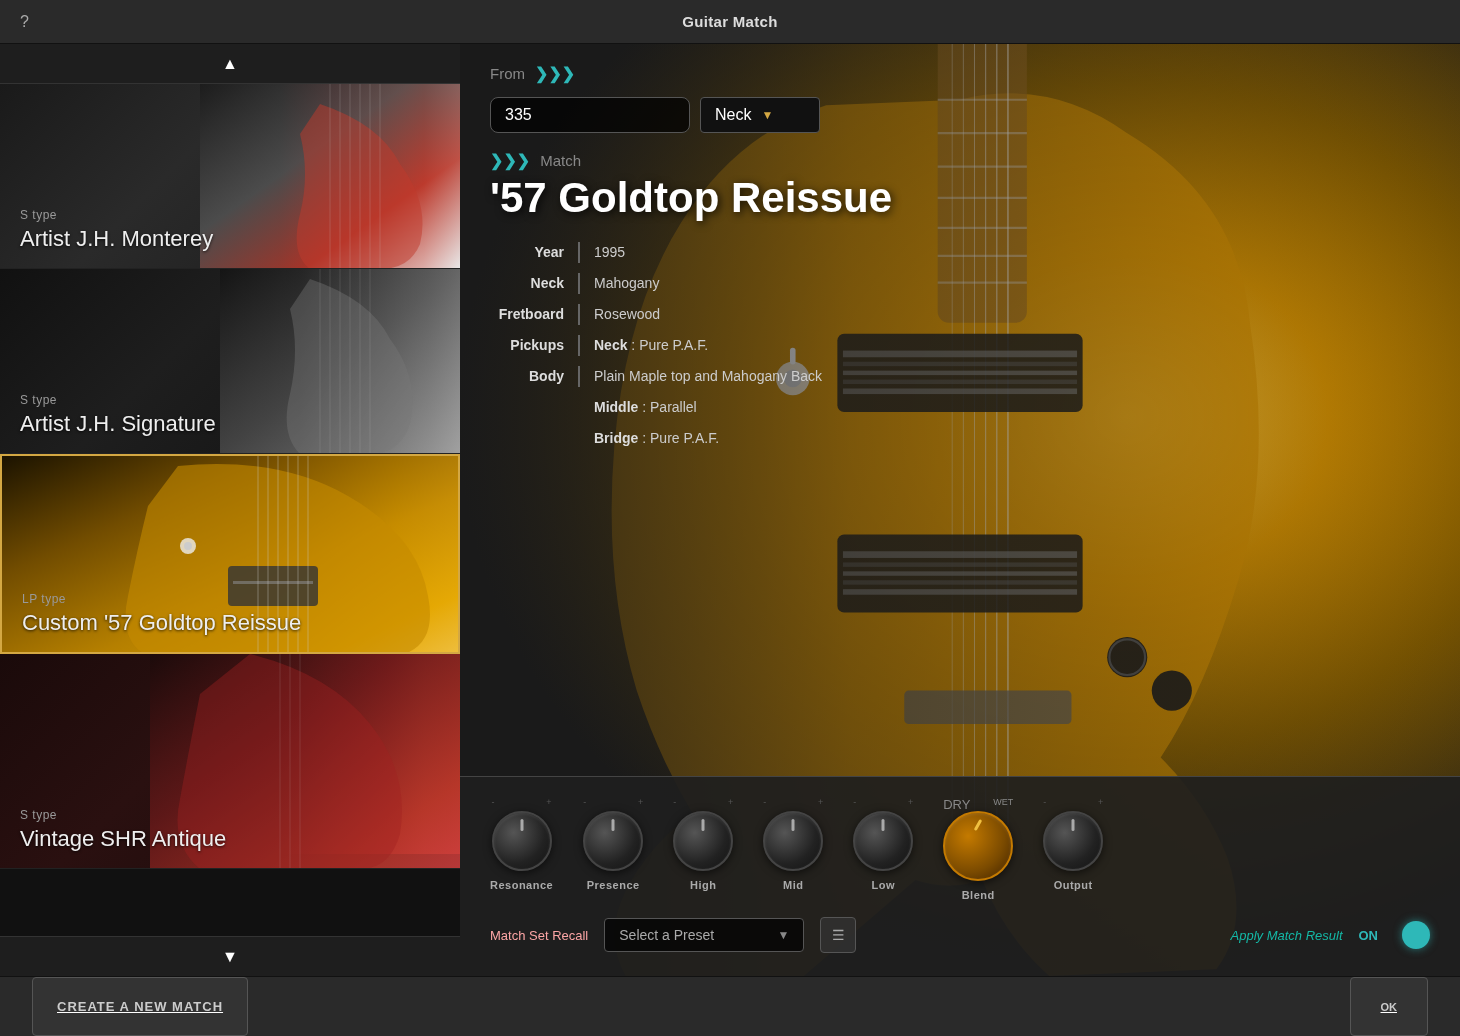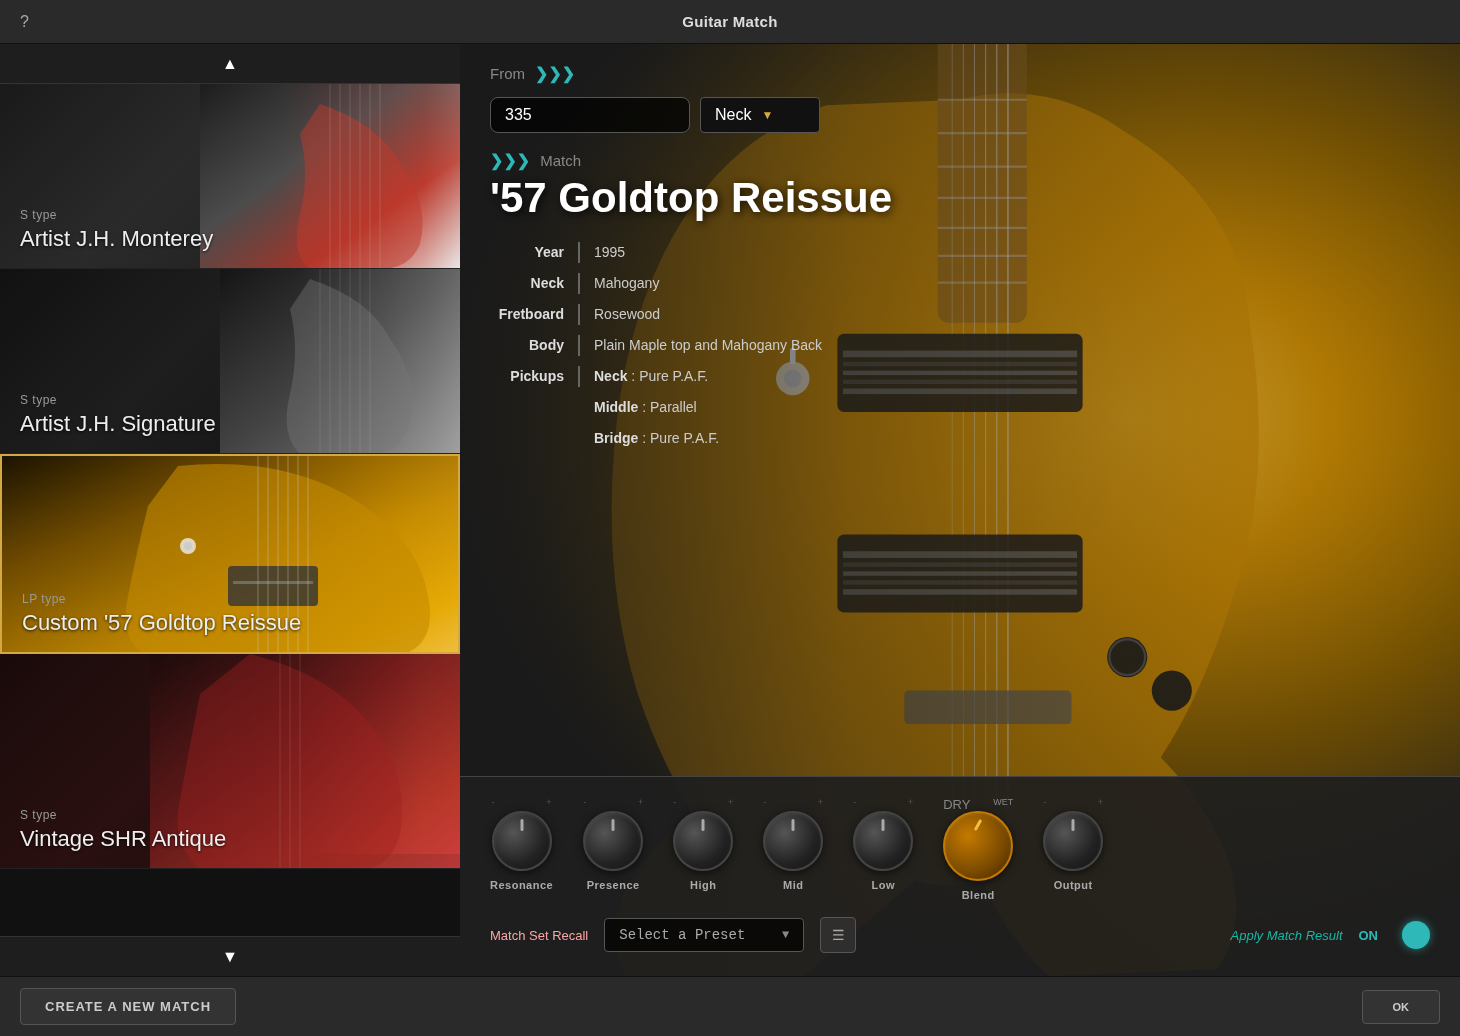--- a/index.html
+++ b/index.html
@@ -393,21 +393,20 @@
       border: 1px solid #555;
       border-radius: 4px;
       padding: 8px 14px;
       color: #aaa;
       font-size: 14px;
       display: flex;
       align-items: center;
       gap: 28px;
       cursor: pointer;
       min-width: 200px;
-      font-family: Liberation Mono, monospace;
     }
 
     .preset-dropdown .dropdown-arrow {
       color: #888;
       font-size: 12px;
     }
 
     .preset-menu-btn {
       width: 36px;
       height: 36px;
@@ -445,24 +444,24 @@
       cursor: pointer;
       box-shadow: 0 0 8px rgba(46,184,184,0.6);
     }
 
     
     .footer {
       width: 100%;
       height: 60px;
       background: #2a2a2a;
       display: flex;
-      align-items: center;
       justify-content: space-between;
-      padding: 0 20px;
+      padding: 0 32px;
       border-top: 1px solid #111;
+      text-decoration: underline;
     }
 
     .create-match-btn {
       background: #333;
       border: 1px solid #555;
       border-radius: 4px;
       color: #ccc;
       font-size: 13px;
       font-weight: 700;
       letter-spacing: 1px;
@@ -730,28 +729,28 @@
         </div>
         <div class="spec-row">
           <span class="spec-label">Neck</span>
           <span class="spec-value">Mahogany</span>
         </div>
         <div class="spec-row">
           <span class="spec-label">Fretboard</span>
           <span class="spec-value">Rosewood</span>
         </div>
         <div class="spec-row">
-          <span class="spec-label">Body</span>
-          <span class="spec-value">Plain Maple top and Mahogany Back</span>
-        </div>
-        <div class="spec-row">
           <span class="spec-label">Pickups</span>
           <span class="spec-value">
             <span style="font-weight:700;color:#ddd;">Neck</span> : Pure P.A.F.
           </span>
+        </div>
+        <div class="spec-row">
+          <span class="spec-label">Body</span>
+          <span class="spec-value">Plain Maple top and Mahogany Back</span>
         </div>
         <div class="spec-row">
           <span class="spec-label" style="border-right:2px solid #666; min-width:90px;"></span>
           <span class="spec-value">
             <span style="font-weight:700;color:#ddd;">Middle</span> : Parallel
           </span>
         </div>
         <div class="spec-row">
           <span class="spec-label" style="border-right:2px solid #666; min-width:90px;"></span>
           <span class="spec-value">

